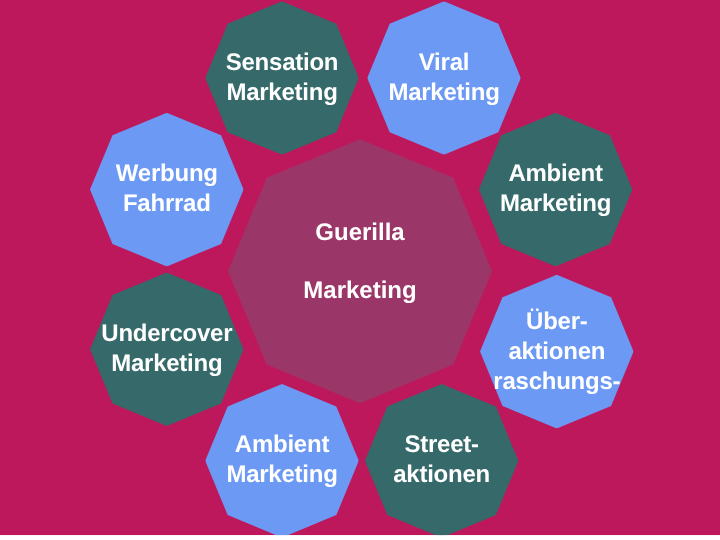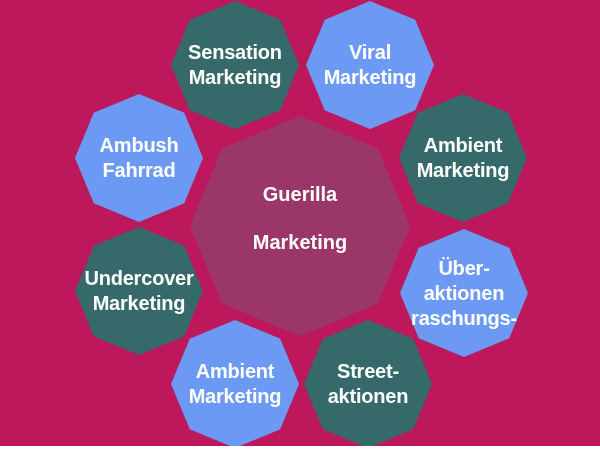--- a/index.html
+++ b/index.html
@@ -116,21 +116,21 @@
     <div class="octagon-shape" style="background-color: rgb(53, 105, 106);"></div>
     <div class="label">
       <span class="line">Undercover</span>
       <span class="line">Marketing</span>
     </div>
   </div>
 
   <div class="node satellite pos-fahrrad">
     <div class="octagon-shape" style="background-color: rgb(108, 153, 243);"></div>
     <div class="label">
-      <span class="line">Ambush</span>
+      <span class="line">Werbung</span>
       <span class="line">Fahrrad</span>
     </div>
   </div>
 
   <div class="node center-node">
     <div class="octagon-shape" style="background-color: rgb(155, 55, 104);"></div>
     <div class="label">
       <span class="line">Guerilla</span>
       <span class="line">Marketing</span>
     </div>

